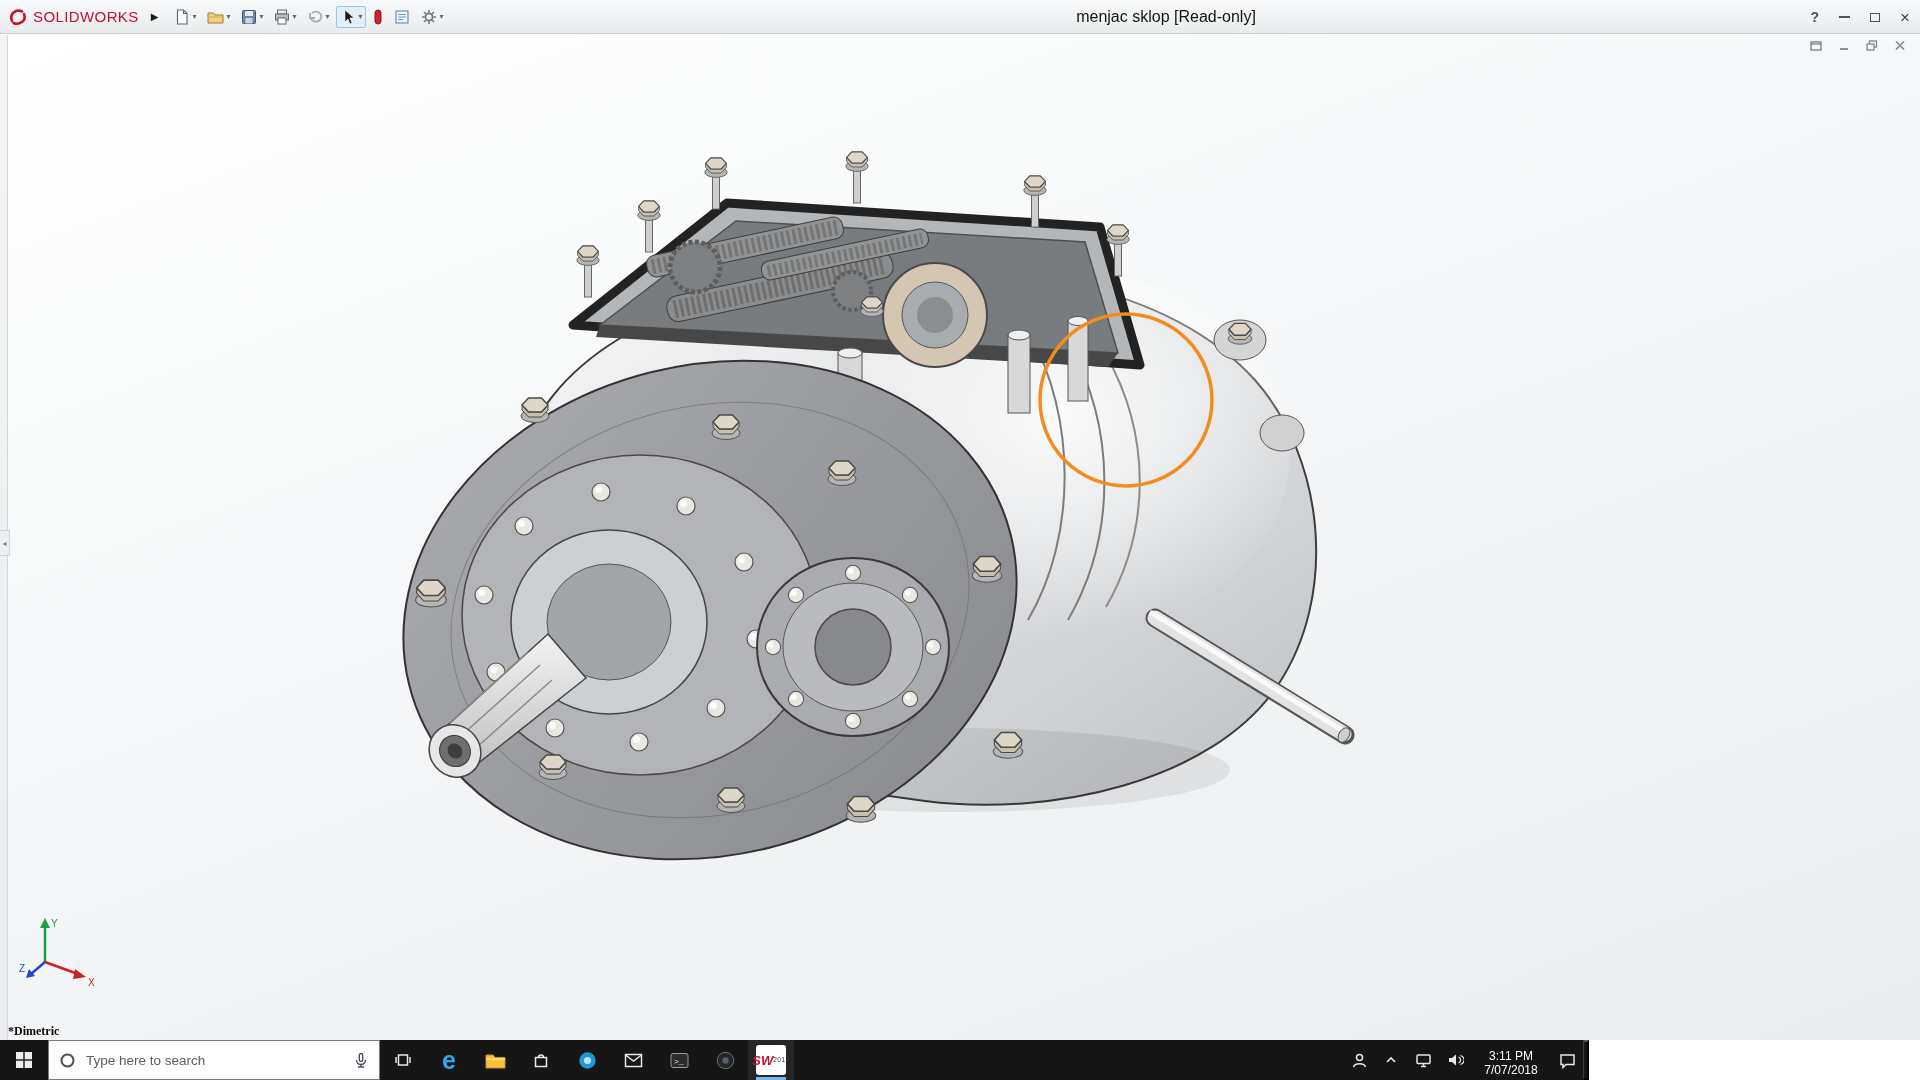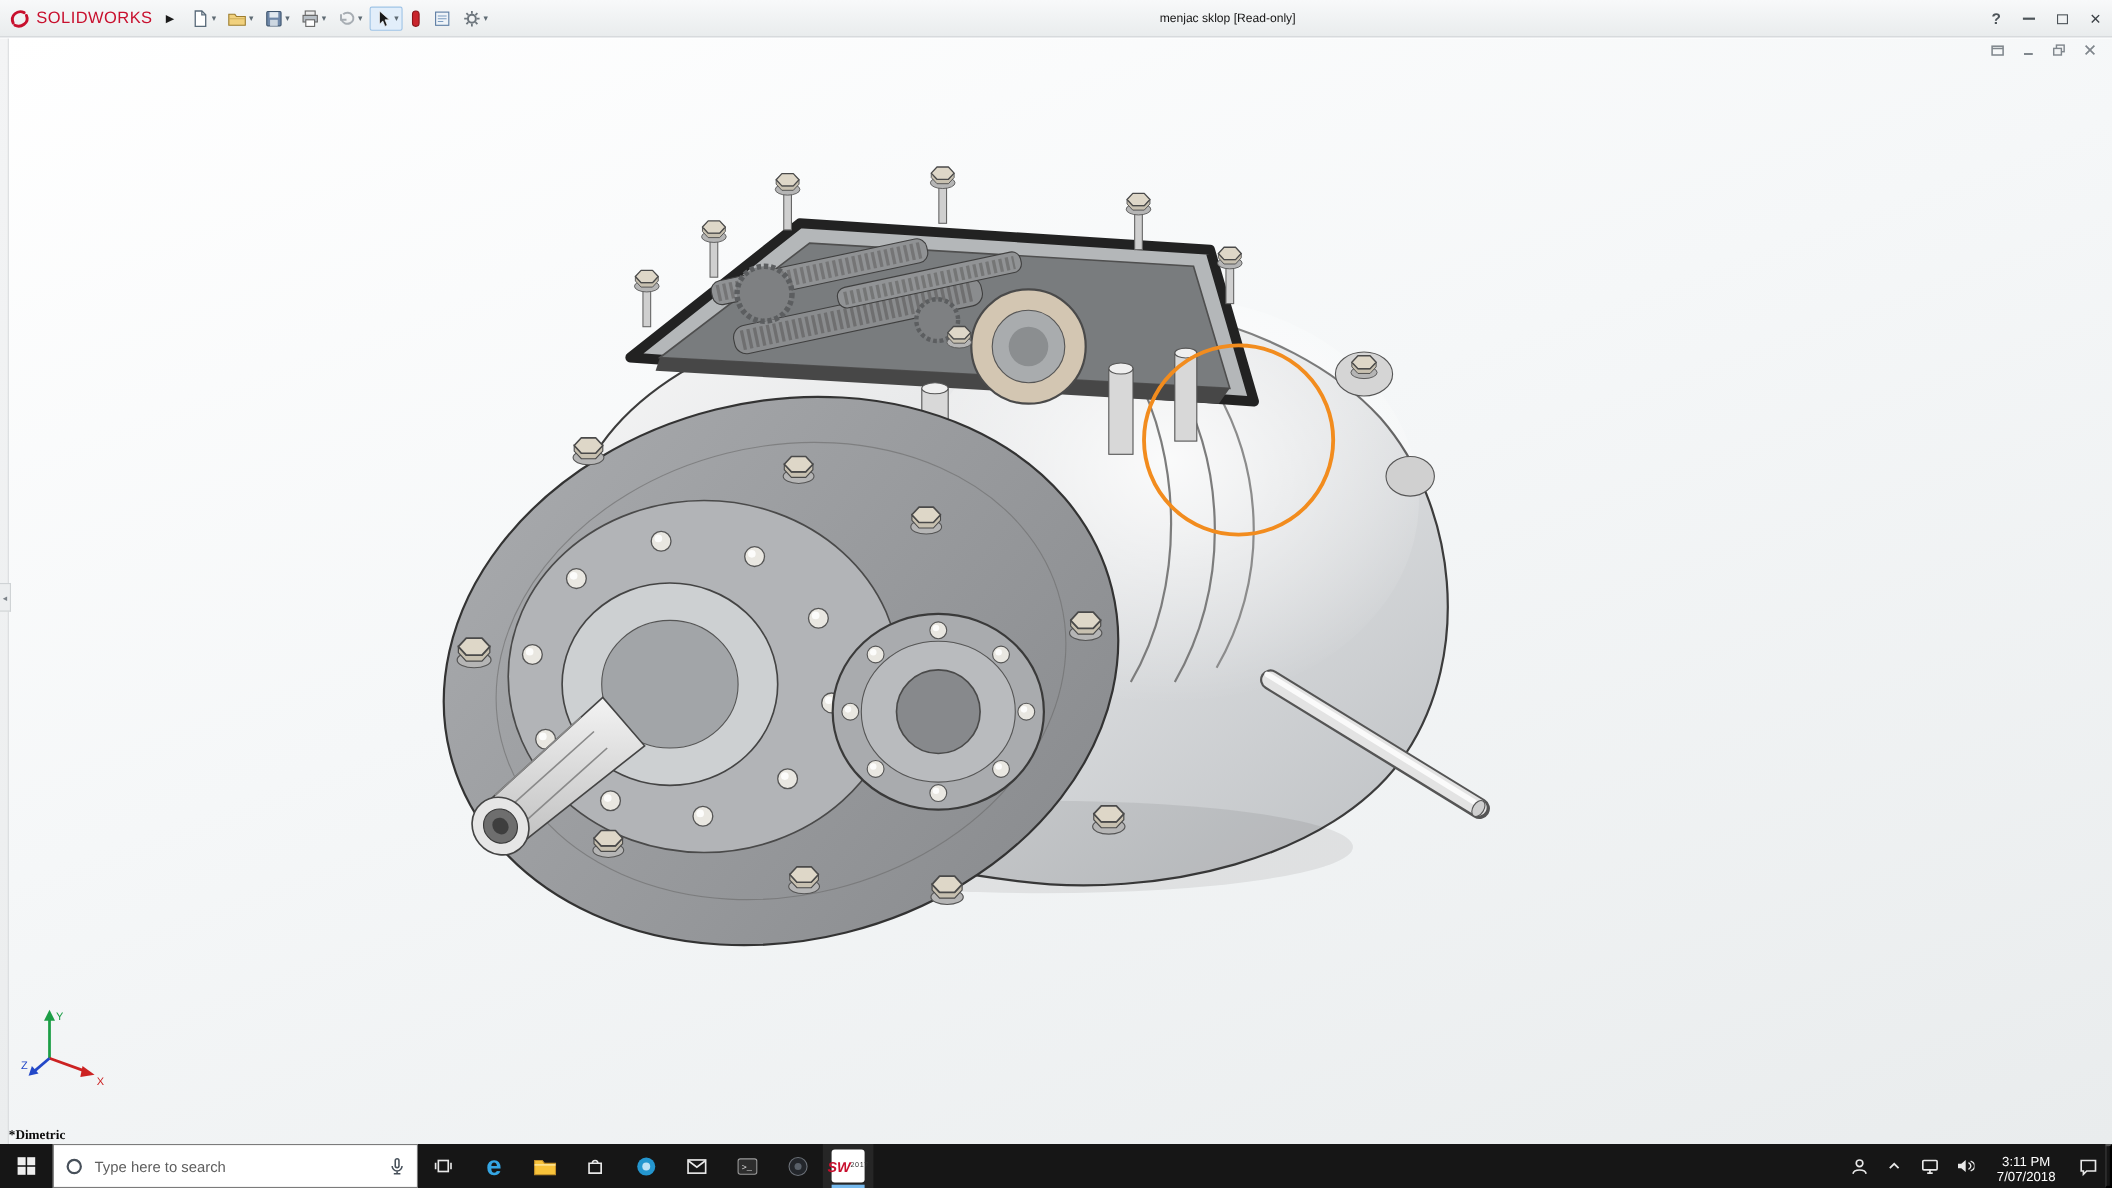--- a/index.html
+++ b/index.html
@@ -12,22 +12,22 @@
     display:flex; align-items:center; z-index:30; }
   .brand { display:flex; align-items:center; gap:5px; padding:0 6px 0 8px; }
   .brand-text { font-size:15px; letter-spacing:.4px; color:#c8102e; white-space:nowrap; }
   .brand-solid { font-weight:normal; }
   .flyout { font-size:10px; color:#1a1a1a; margin:0 12px 0 6px; background:none; border:none; cursor:default; }
   .toolbar { display:flex; align-items:center; gap:3px; }
   .tbtn { display:flex; align-items:center; gap:2px; padding:2px 3px; background:none;
           border:1px solid transparent; border-radius:2px; cursor:default; }
   .tbtn.active { border-color:#9ec3e6; background:#e2eefa; }
   .caret { font-size:8px; color:#5f6b74; line-height:1; }
-  .title { position:absolute; left:1116px; top:0; transform:translateX(-50%);
-           line-height:34px; font-size:11px; color:#141414; white-space:nowrap; }
+  .title { position:absolute; left:1166px; top:0; transform:translateX(-50%);
+           line-height:34px; font-size:16px; color:#141414; white-space:nowrap; }
   .win-controls { position:absolute; right:10px; top:0; height:34px; display:flex;
                   align-items:center; gap:20px; }
   .wc { background:none; border:none; display:flex; align-items:center; justify-content:center;
         color:#4d5459; cursor:default; }
   .wc-help { font-size:14px; font-weight:bold; }
   .gl-min { display:inline-block; width:11px; border-top:2px solid #4d5459; }
   .gl-max { display:inline-block; width:10px; height:9px; border:1.6px solid #4d5459; }
   .gl-close { font-size:17px; line-height:1; color:#3c4146; }
 
   
@@ -39,21 +39,21 @@
     background:#eceeef; border:1px solid #cfd3d5; border-left:none; font-size:8px;
     color:#7d848a; display:flex; align-items:center; justify-content:center; cursor:default; }
   .doc-controls { position:absolute; top:5px; right:14px; display:flex; gap:16px; z-index:5; }
   .dc { background:none; border:none; display:flex; align-items:center; justify-content:center;
         color:#80878d; cursor:default; }
   .model-svg { position:absolute; inset:0; width:100%; height:100%; }
   .triad { position:absolute; left:18px; bottom:46px; }
   .view-label { position:absolute; left:8px; bottom:1px; font-size:12px; font-weight:bold; color:#0b0b0b;font-family:Liberation Serif, serif; }
 
   
-  .taskbar { position:absolute; left:0; bottom:0; width:1920px; height:40px;
+  .taskbar { position:absolute; left:0; bottom:0; width:1589px; height:40px;
     background:#161616; display:flex; align-items:stretch; z-index:40; }
   .tb-start { width:48px; background:none; border:none; display:flex; align-items:center;
               justify-content:center; cursor:default; }
   .tb-search { width:332px; background:#ffffff; border:1px solid #7b7b7b; display:flex;
                align-items:center; gap:10px; padding:0 10px; }
   .tb-search input { flex:1; border:none; outline:none; font-size:13.5px; color:#333;
                      font-family:"Liberation Sans",sans-serif; background:transparent; }
   .tb-search input::placeholder { color:#5e5e5e; opacity:1; }
   .app { width:46px; background:none; border:none; display:flex; align-items:center;
          justify-content:center; position:relative; cursor:default; }

